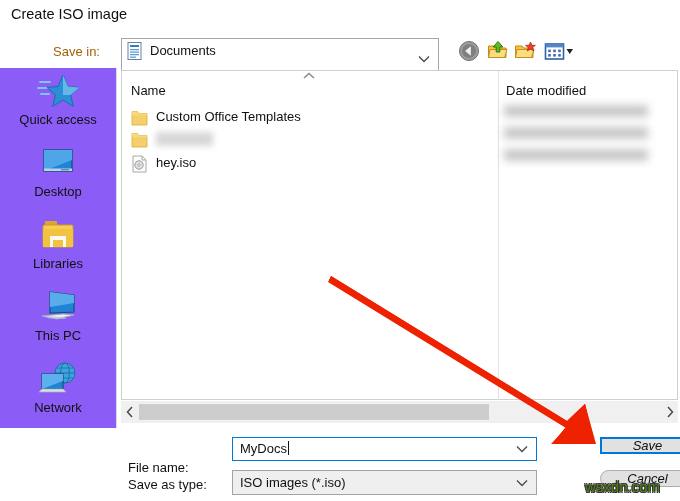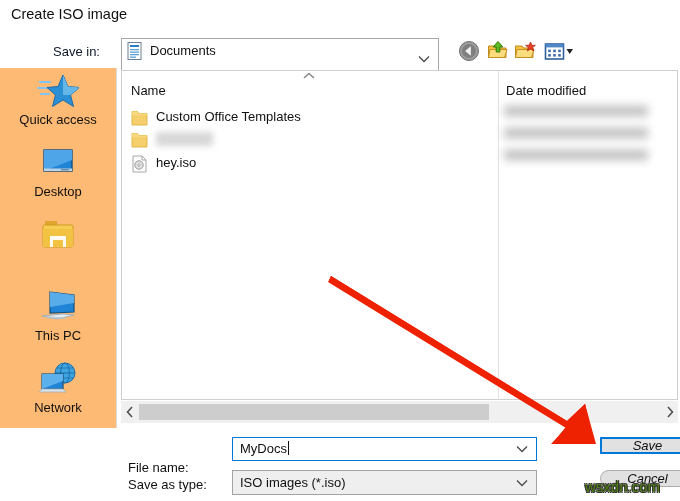--- a/index.html
+++ b/index.html
@@ -44,21 +44,21 @@
     justify-content: center;
     cursor: default;
   }
   .close-btn svg { display: block; }
 
   
   .savein-label {
     position: absolute;
     left: 53px; top: 44px;
     font-size: 13px;
-    color: #0f172a;
+    color: #a16207;
   }
   .savein-combo {
     position: absolute;
     left: 121px; top: 38px;
     width: 318px; height: 41px;
     border: 1px solid #a6a6a6;
     background: #ffffff;
     box-sizing: border-box;
   }
   .savein-combo .doc-icon {
@@ -89,21 +89,21 @@
   .tb-back  { left: 458px; }
   .tb-up    { left: 487px; }
   .tb-new   { left: 514px; }
   .tb-views { left: 544px; width: 30px; }
 
   
   .places {
     position: absolute;
     left: 0; top: 68px;
     width: 117px; height: 360px;
-    background: #fdba74;
+    background: #8b5cf6;
     border-right: 1px solid #dcdcdc;
     box-sizing: border-box;
   }
   .place {
     position: absolute;
     left: 0;
     width: 116px; height: 72px;
     text-align: center;
     cursor: default;
   }
@@ -405,20 +405,21 @@
     </div>
 
     <div class="place" style="top:144px;">
       <svg class="pi" viewBox="0 0 42 38">
         <rect x="8" y="5" width="12" height="4" fill="#e0a52c"></rect>
         <rect x="6" y="9" width="30" height="22" rx="1.5" fill="#f7cc53" stroke="#d09a22" stroke-width="1"></rect>
         <rect x="6" y="13" width="30" height="18" fill="#f2c243"></rect>
         <rect x="13" y="20" width="16" height="11" fill="#ffffff" opacity=".92"></rect>
         <rect x="16" y="24" width="10" height="7" fill="#f2c243"></rect>
       </svg>
+      <div class="pl">Libraries</div>
     </div>
 
     <div class="place" style="top:216px;">
       <svg class="pi" viewBox="0 0 42 38">
         <polygon points="13,4 37,7 37,24 13,25" fill="#1f84d6" stroke="#14507f" stroke-width="1.2"></polygon>
         <polygon points="13,4 37,7 37,15 13,19" fill="#58acea"></polygon>
         <polygon points="5,28 26,26 37,27 20,31" fill="#e9eef2" stroke="#9fb0bf" stroke-width="1"></polygon>
         <g stroke="#b5c3ce" stroke-width="0.8">
           <line x1="8" y1="28.6" x2="27" y2="29.8"></line>
           <line x1="11" y1="29.8" x2="29" y2="30.4"></line>

